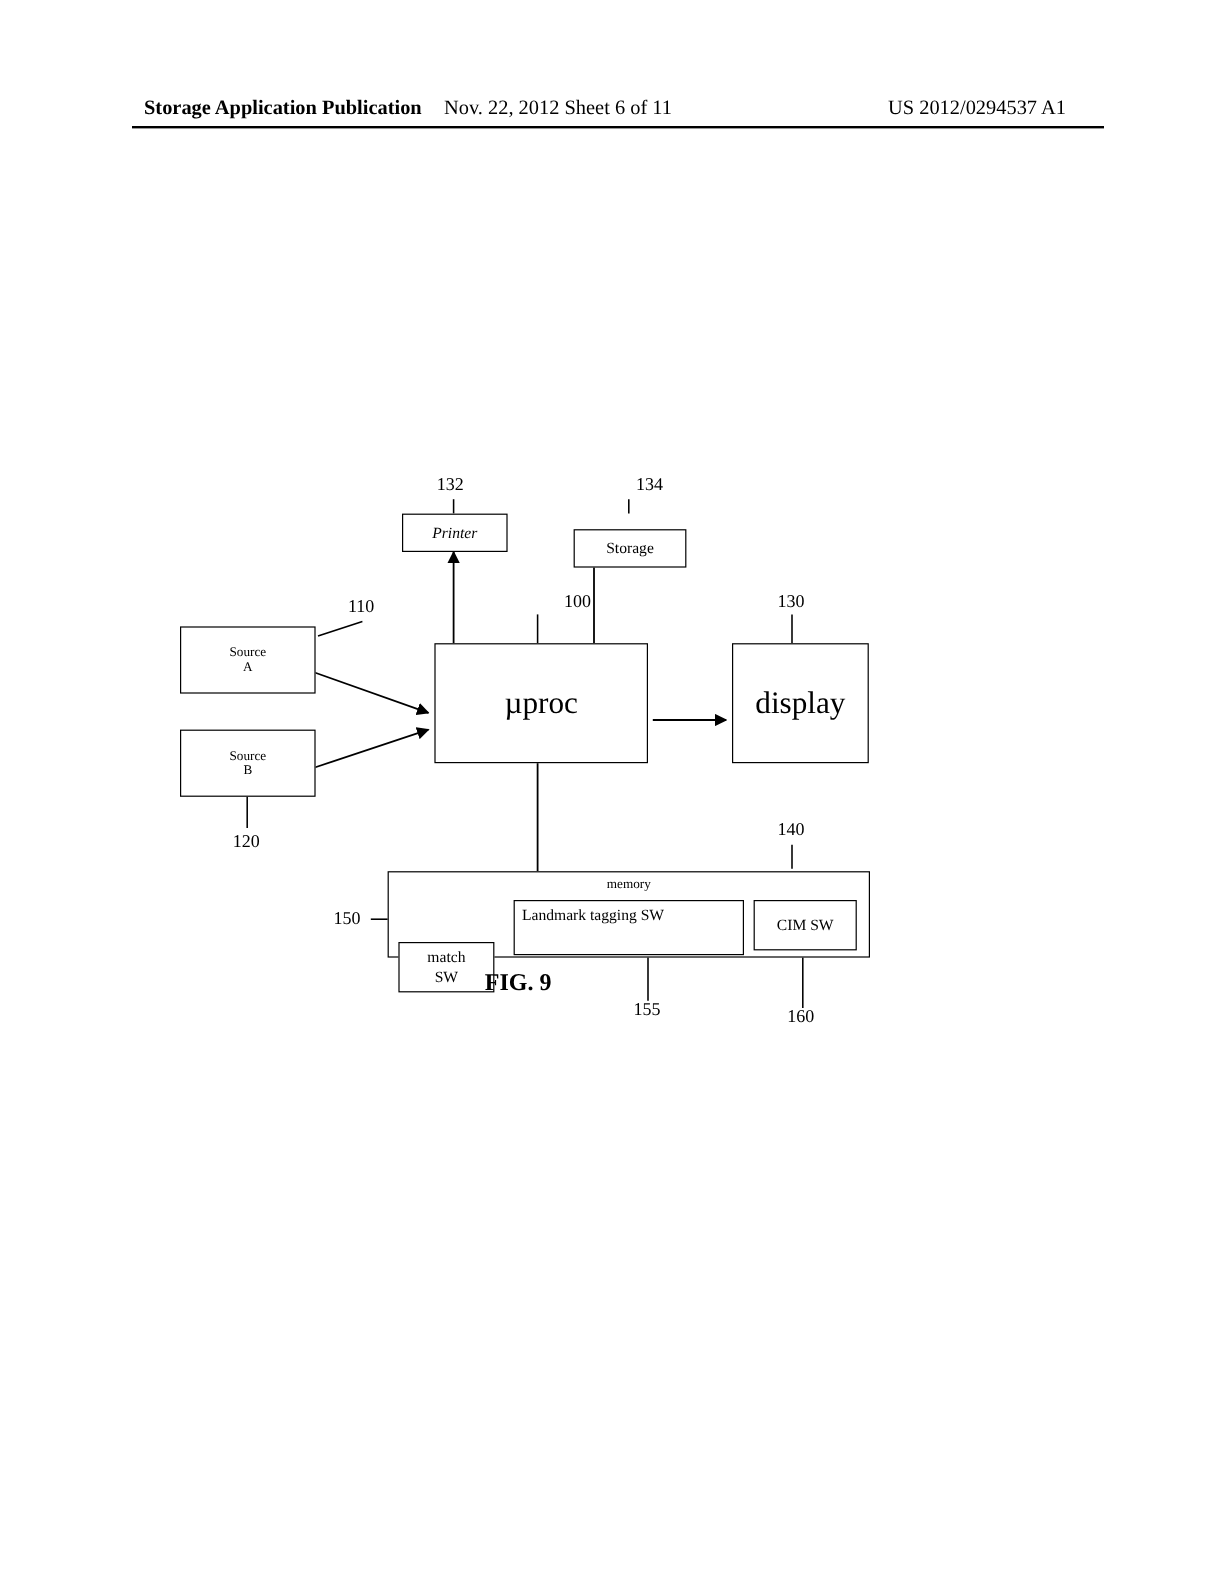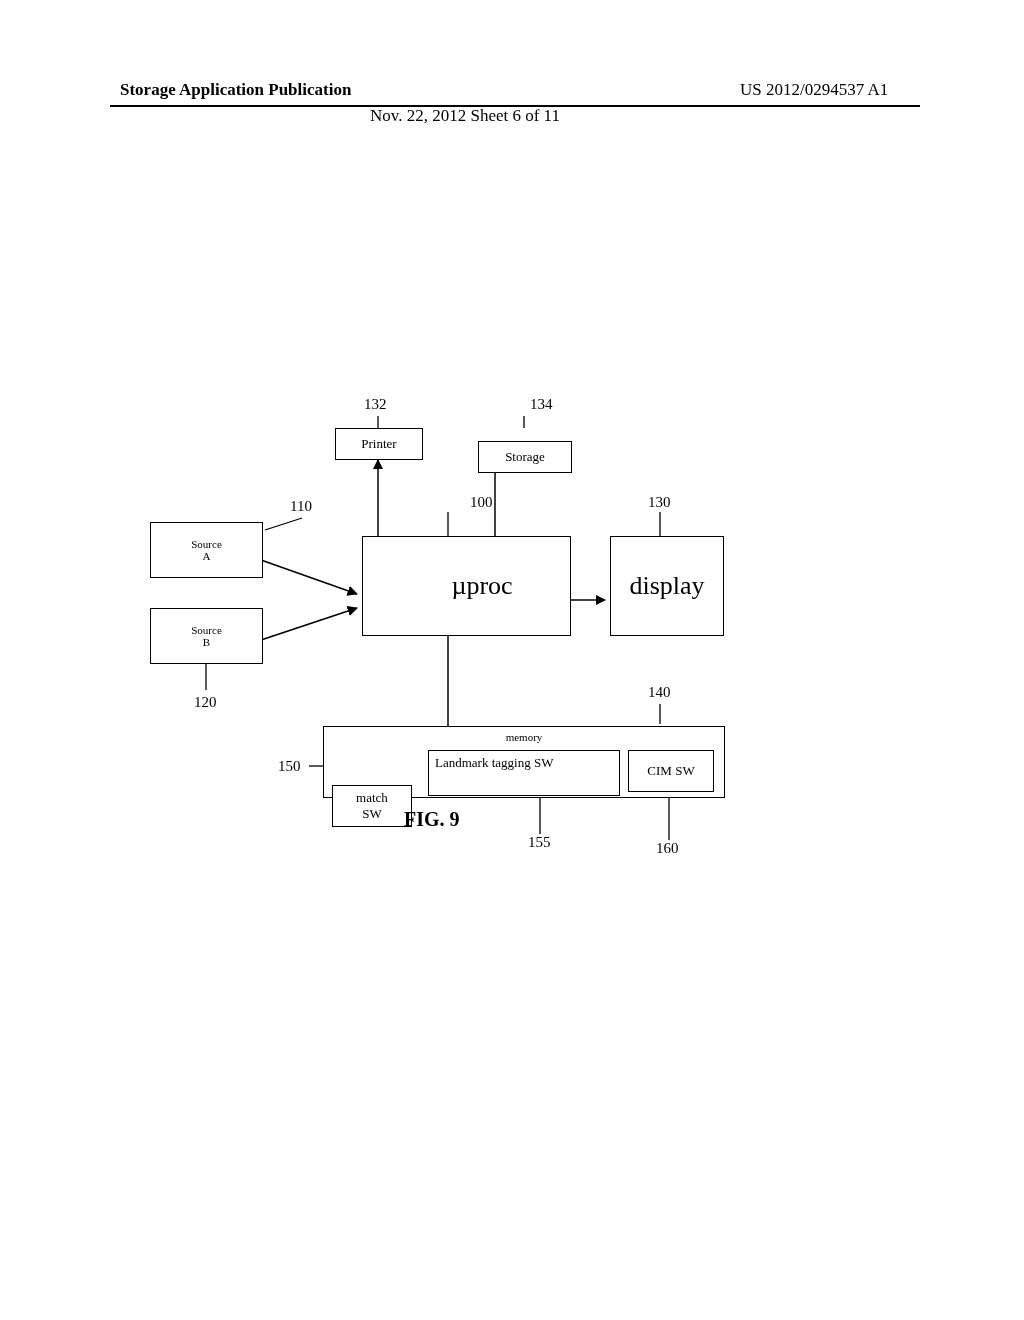--- a/index.html
+++ b/index.html
@@ -24,21 +24,20 @@
     font-size: 17px;
   }
   .header .left {
     position: absolute;
     left: 120px;
     font-weight: bold;
   }
   .header .center {
     position: absolute;
     left: 370px;
-    margin-top: 26px;
   }
   .header .right {
     position: absolute;
     left: 740px;
   }
   .header-rule {
     position: absolute;
     top: 105px;
     left: 110px;
     width: 810px;
@@ -133,31 +132,31 @@
 
       <line x1="111" y1="160" x2="207" y2="194" stroke="#000" stroke-width="1.5" marker-end="url(#arrow)"></line>
 
       <line x1="111" y1="240" x2="207" y2="208" stroke="#000" stroke-width="1.5" marker-end="url(#arrow)"></line>
 
       <line x1="394" y1="200" x2="455" y2="200" stroke="#000" stroke-width="1.5" marker-end="url(#arrow)"></line>
 
       <line x1="298" y1="234" x2="298" y2="326" stroke="#000" stroke-width="1.5"></line>
     </svg>
 
-    <div class="box small-text" style="left:185px; top:28px; width:86px; height:30px;">Printer</div>
+    <div class="box small-text" style="left:185px; top:28px; width:86px; height:30px;font-style:italic;">Printer</div>
 
     <div class="box small-text" style="left:328px; top:41px; width:92px; height:30px;">Storage</div>
 
     <div class="box" style="left:0px; top:122px; width:111px; height:54px; white-space:pre;">Source
 A</div>
 
     <div class="box" style="left:0px; top:208px; width:111px; height:54px; white-space:pre;">Source
 B</div>
 
-    <div class="box big-text" style="left:212px; top:136px; width:176px; height:98px;padding-left:31px;">µproc</div>
+    <div class="box big-text" style="left:212px; top:136px; width:176px; height:98px;">µproc</div>
 
     <div class="box big-text" style="left:460px; top:136px; width:112px; height:98px;">display</div>
 
     <div class="box" style="left:173px; top:326px; width:400px; height:70px; justify-content:flex-start;">
       <span style="position:absolute; top:4px; left:0; right:0; text-align:center;">memory</span>
     </div>
 
     <div class="box small-text" style="left:182px; top:350px; width:78px; height:40px; white-space:pre;margin-top:35px;">match
 SW</div>
 

